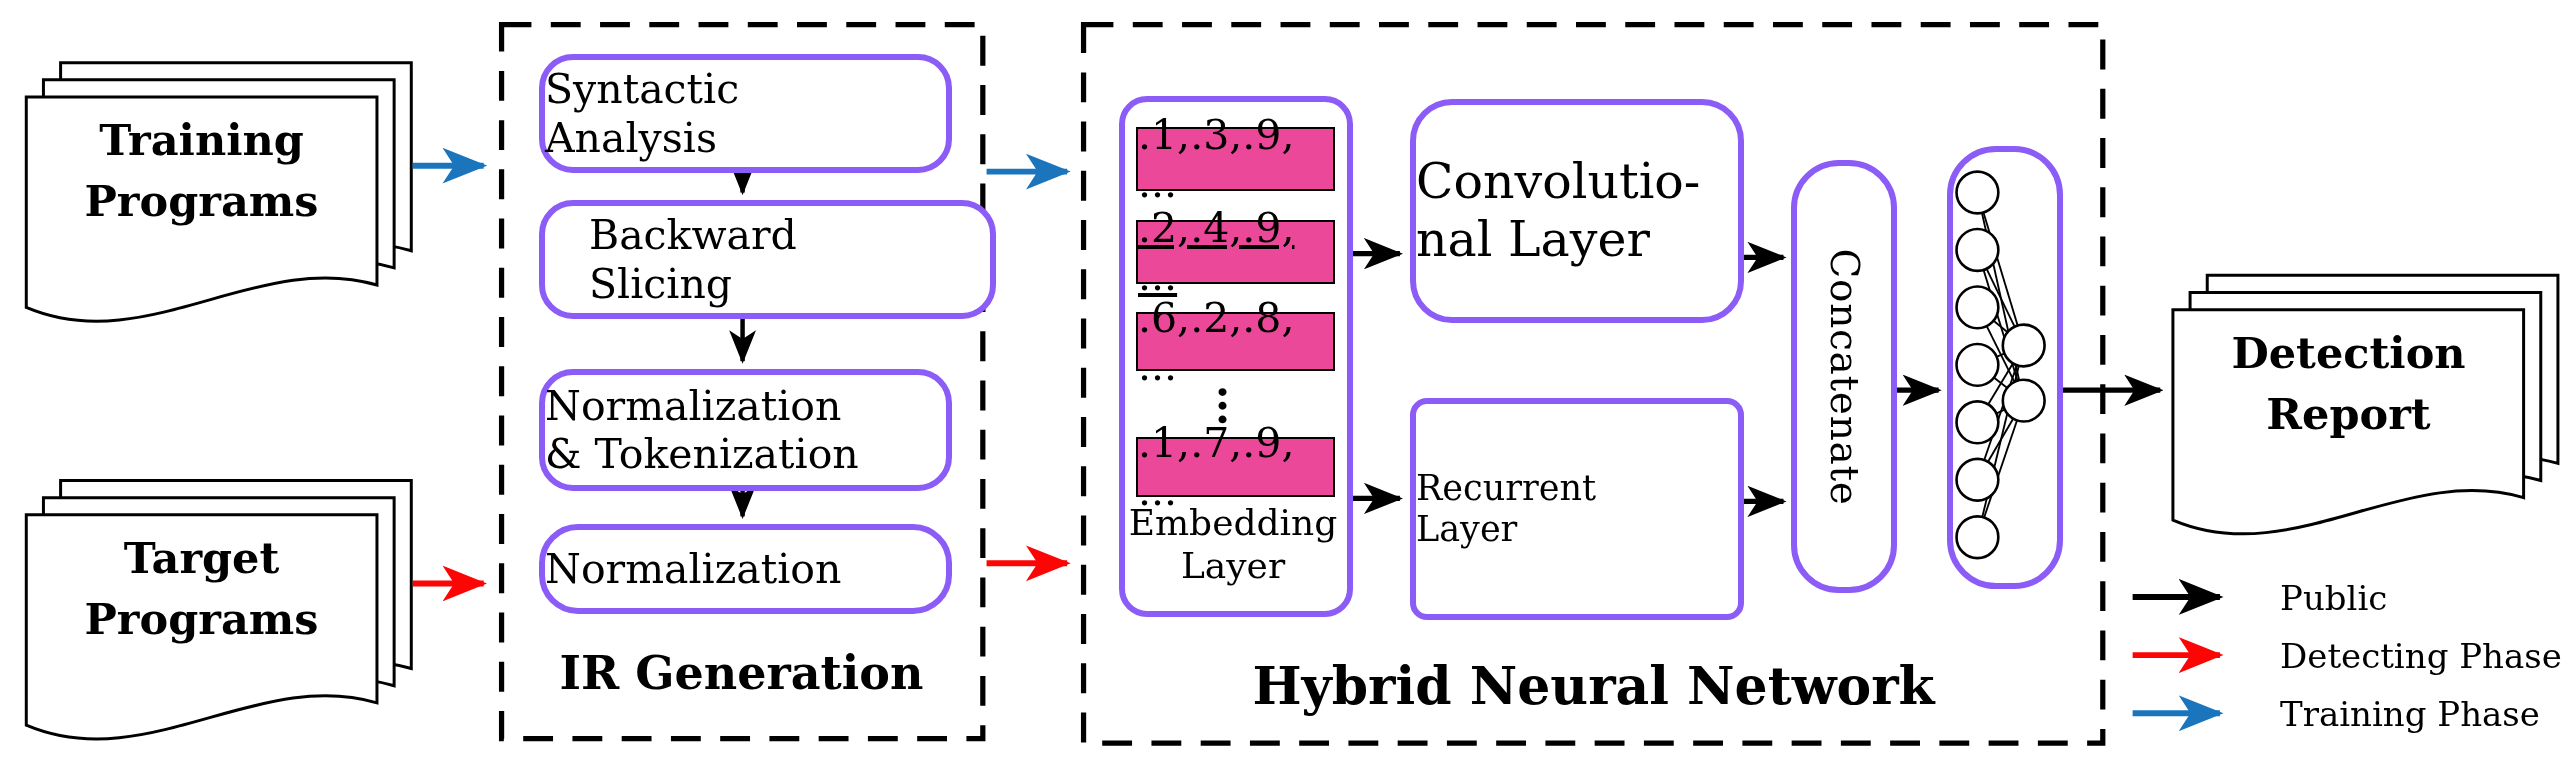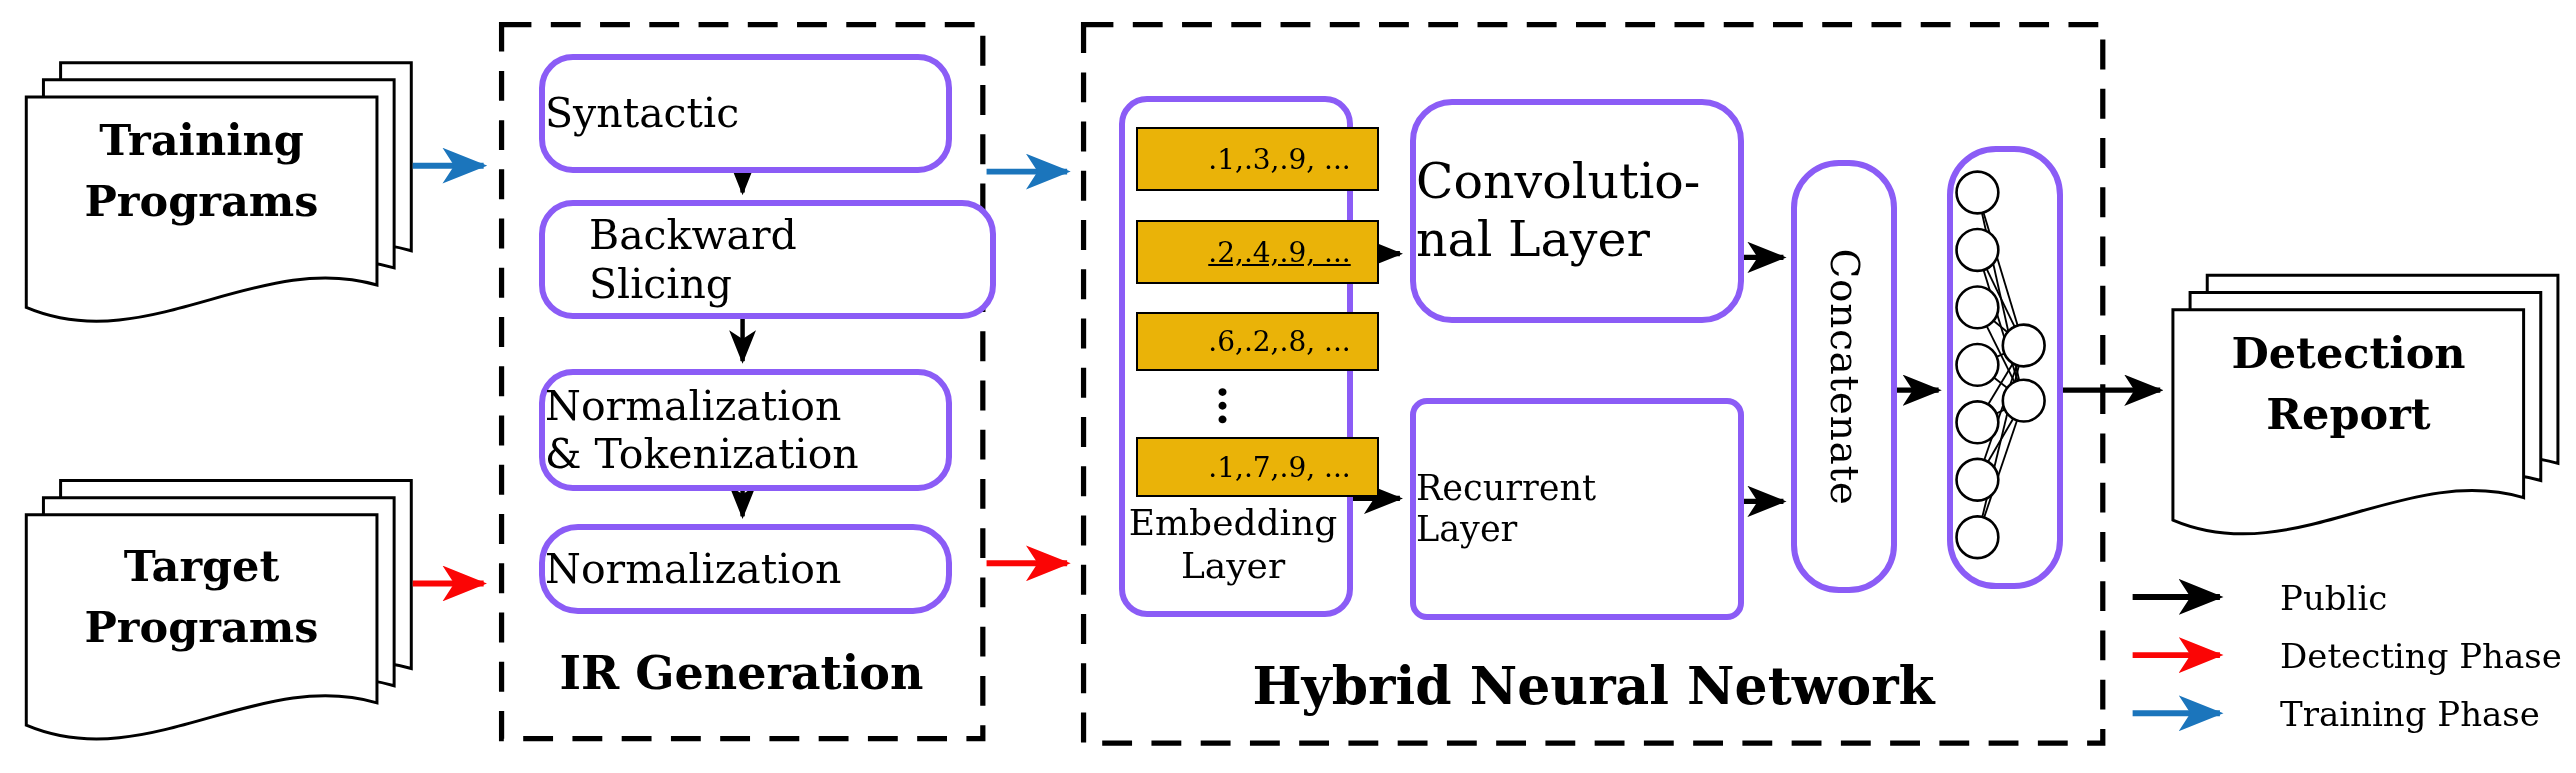--- a/index.html
+++ b/index.html
@@ -12,22 +12,22 @@
   .box{
     position:absolute;background:#fff;border:6px solid #8b5cf6;border-radius:34px;
     display:flex;flex-direction:column;align-items:flex-start;justify-content:center;
     text-align:center;font-size:41px;line-height:1.18;
   }
   .doclabel{
     position:absolute;width:351px;text-align:center;font-size:43px;line-height:61px;
   }
   .doclabel span{display:block;font-weight:bold;}
   .vec{
-    position:absolute;left:1136px;width:195px;background:#eab308;border:2.2px solid #000;
-    display:flex;align-items:center;justify-content:center;font-size:28px;padding-left:44px;
+    position:absolute;left:1136px;width:195px;background:#ec4899;border:2.2px solid #000;
+    display:flex;align-items:center;justify-content:center;font-size:41px;
   }
   .phase-title{
     position:absolute;text-align:center;font-weight:bold;
   }
   .legend-label{
     position:absolute;left:2280px;height:45px;display:flex;align-items:center;
     font-size:34px;white-space:nowrap;
   }
   .embed-label{
     position:absolute;left:1119px;top:501px;width:228px;text-align:center;
@@ -132,31 +132,32 @@
 
     <line x1="2858" y1="800" x2="2975" y2="800" stroke-width="8" marker-end="url(#mk-black)" stroke="#000000"></line>
     <line x1="2858" y1="878" x2="2975" y2="878" stroke-width="8" marker-end="url(#mk-red)" stroke="#FB0505"></line>
     <line x1="2858" y1="956" x2="2975" y2="956" stroke-width="8" marker-end="url(#mk-blue)" stroke="#1B75BC"></line>
   </svg>
 
   <div class="doclabel" style="left:26px;top:110px;">
     <span>Training</span>
     <span>Programs</span>
   </div>
-  <div class="doclabel" style="left:26px;top:528px;margin-top:8px;">
+  <div class="doclabel" style="left:26px;top:528px;">
     <span>Target</span>
     <span>Programs</span>
   </div>
   <div class="doclabel" style="left:2173px;top:323px;">
     <span>Detection</span>
     <span>Report</span>
   </div>
 
   <div class="box" style="left:539px;top:54px;width:401px;height:107px;">
     <span>Syntactic</span>
+    <span>Analysis</span>
   </div>
   <div class="box" style="left:539px;top:200px;width:401px;height:107px;padding-left:44px;">
     <span>Backward</span>
     <span>Slicing</span>
   </div>
   <div class="box" style="left:539px;top:369px;width:401px;height:110px;">
     <span>Normalization</span>
     <span>&amp; Tokenization</span>
   </div>
   <div class="box" style="left:539px;top:524px;width:401px;height:78px;border-radius:39px;">

